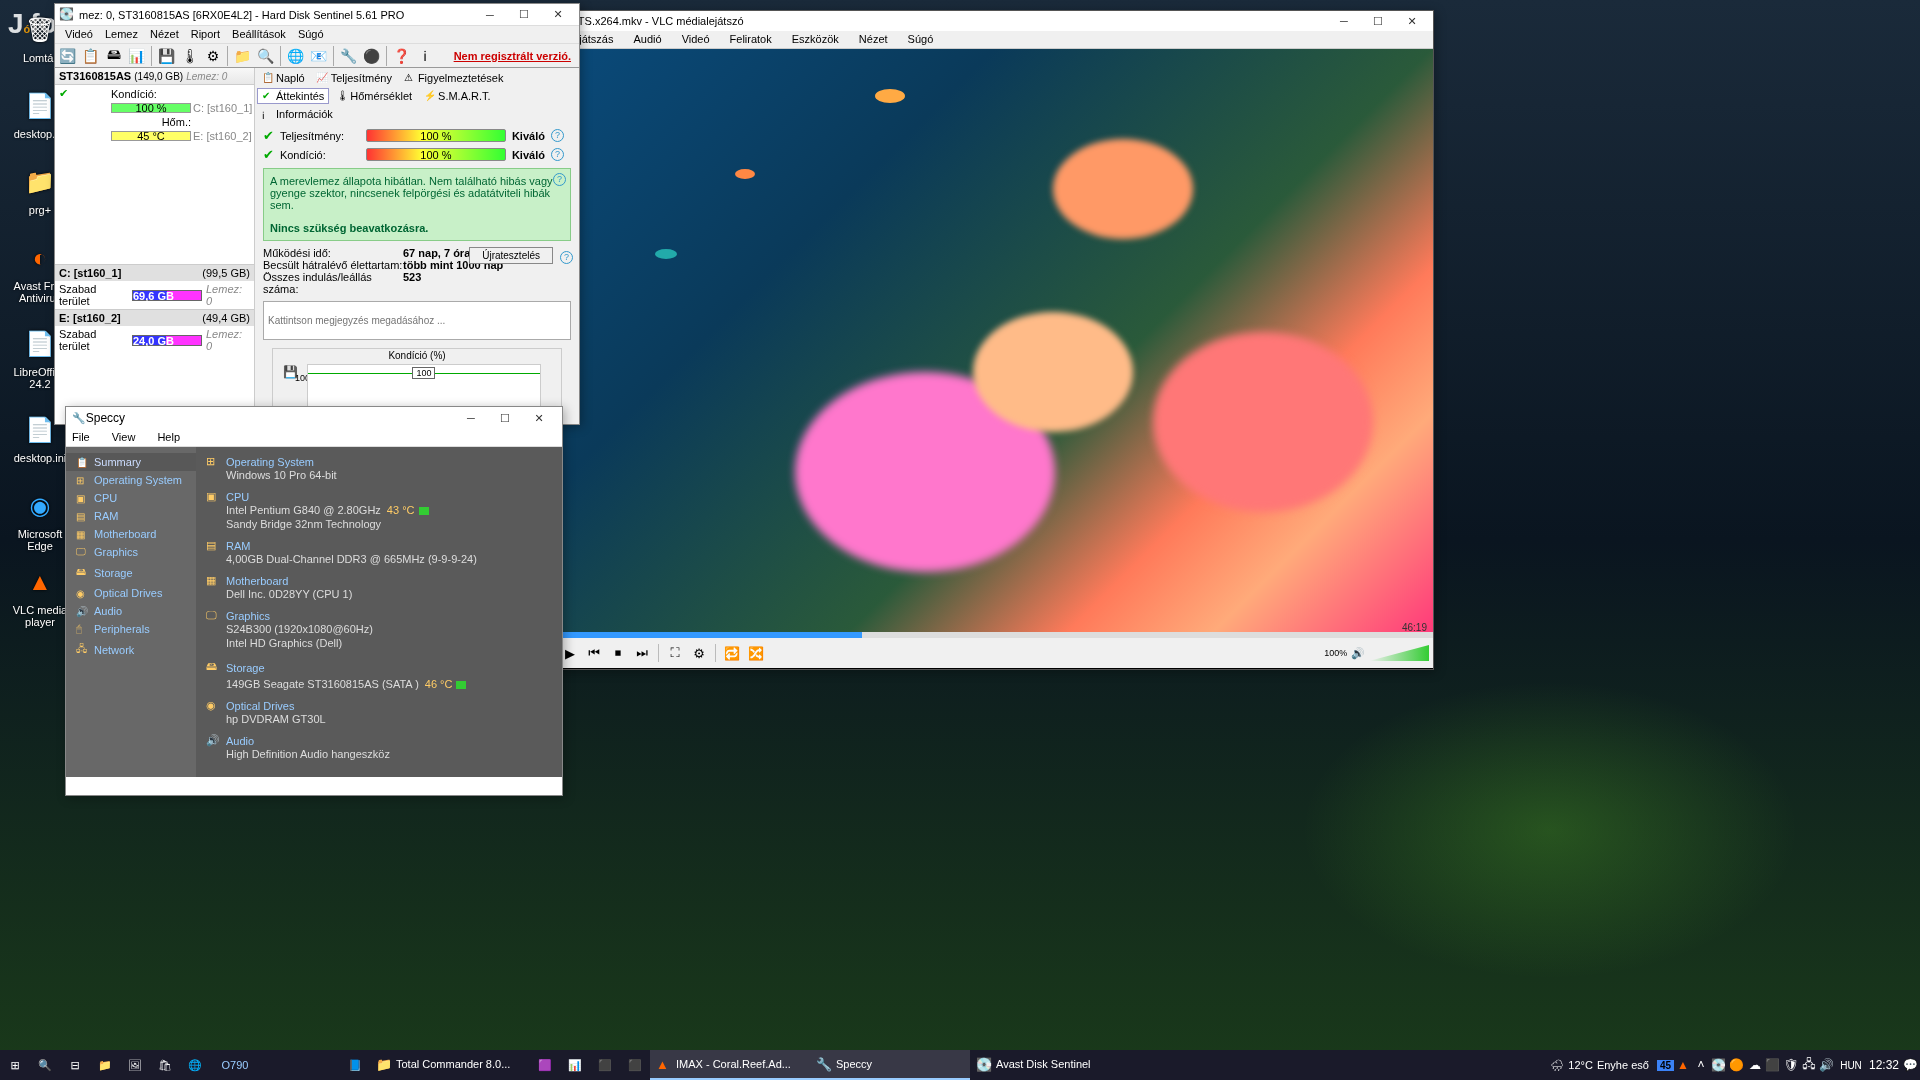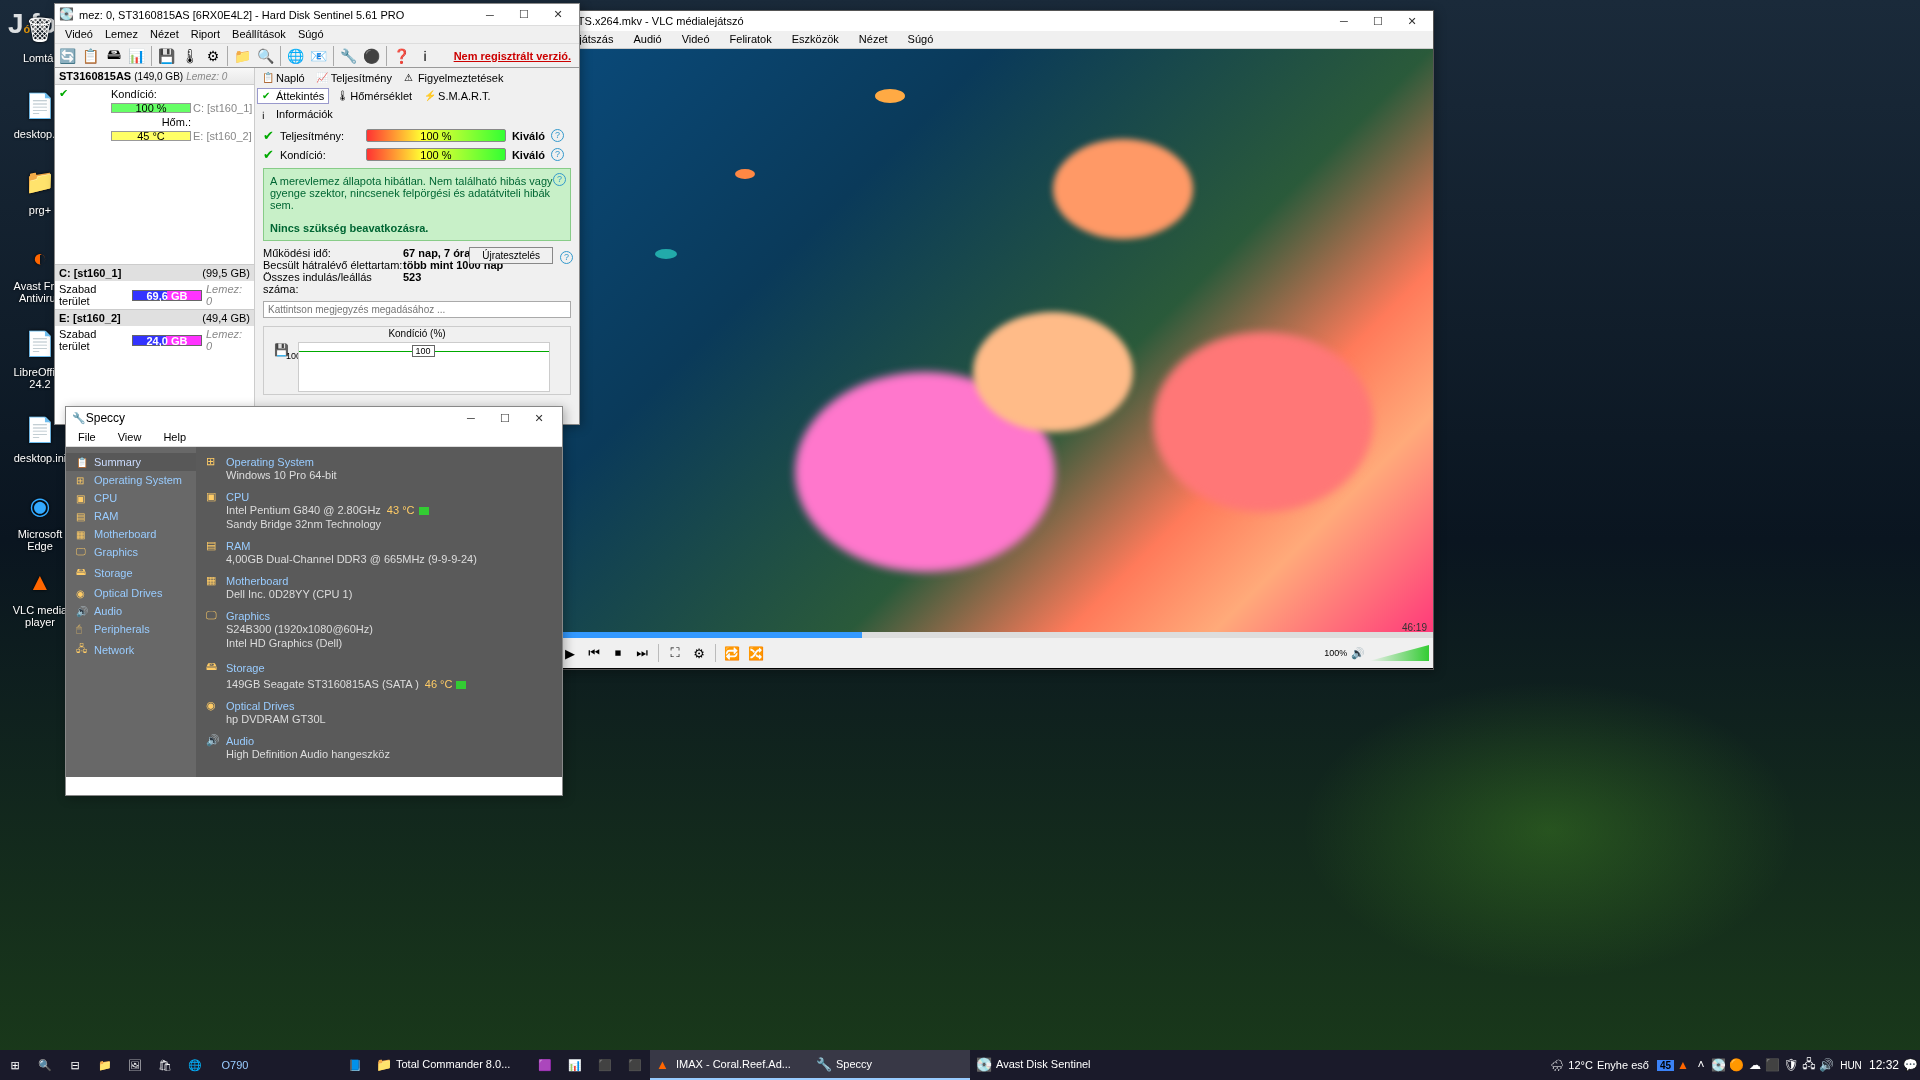--- a/index.html
+++ b/index.html
@@ -27,49 +27,49 @@
 .hds-body{display:flex;height:calc(100% - 64px)}
 .hds-left{width:200px;border-right:1px solid #ccc;background:#fff;font-size:11px}
 .disk-hdr{background:linear-gradient(#f8f8f8,#e8e8e8);padding:2px 4px;border-bottom:1px solid #ccc}
 .disk-hdr b{font-size:11px}
 .disk-hdr .sz{font-size:10px}.disk-hdr .lm{color:#888;font-size:10px;font-style:italic}
 .disk-cond{padding:2px 4px;display:grid;grid-template-columns:50px 80px 60px;gap:2px;font-size:10px;align-items:center}
 .bar-sm{height:10px;background:linear-gradient(90deg,#6f6 0%,#6f6 100%);border:1px solid #999;position:relative;text-align:center;font-size:9px;line-height:9px}
 .bar-temp{background:linear-gradient(90deg,#ff6 0%,#ff6 100%)}
 .part-hdr{background:#e0e0e0;padding:2px 4px;display:flex;justify-content:space-between;border-top:1px solid #ccc;font-size:10px}
 .part-row{padding:2px 4px;display:flex;align-items:center;gap:4px;font-size:10px}
-.part-bar{flex:0 0 70px;height:11px;background:linear-gradient(90deg,#33f 0%,#33f 50%,#f3f 50%,#f3f 100%);border:1px solid #666;text-align:center;color:#fff;font-size:9px;line-height:10px;font-weight:bold}
+.part-bar{flex:0 0 70px;height:11px;background:linear-gradient(90deg,#33f 0%,#33f 50%,#f3f 50%,#f3f 100%);border:1px solid #666;color:#fff;font-size:9px;line-height:10px;font-weight:bold}
 .hds-right{flex:1;background:#f0f0f0;padding:2px;overflow:hidden}
 .tabs{display:flex;flex-wrap:wrap;gap:2px;margin-bottom:4px}
 .tab{padding:1px 4px;display:flex;align-items:center;gap:2px;font-size:10px;border:1px solid transparent}
 .tab.act{border:1px solid #99c;background:#fff}
 .tab .ti{width:12px;height:12px;font-size:10px}
 .perf-row{display:flex;align-items:center;gap:6px;padding:2px 6px;font-size:11px}
 .perf-row .chk{color:#0a0;font-size:13px}
 .grad-bar{flex:0 0 140px;height:13px;background:linear-gradient(90deg,#f33 0%,#ff3 40%,#3f3 100%);border:1px solid #888;border-radius:2px;position:relative;text-align:center;font-size:10px;line-height:12px}
 .info-q{width:13px;height:13px;border:1px solid #39c;border-radius:50%;text-align:center;font-size:9px;color:#39c;line-height:11px}
 .health-box{margin:4px 6px;background:#c8f0c8;border:1px solid #8c8;padding:6px;font-size:10px;color:#063;position:relative}
 .health-box .info-q{position:absolute;top:4px;right:4px}
 .stats{padding:2px 6px;font-size:10px}
 .stats-row{display:flex}
 .stats-row .lbl{flex:0 0 140px}
 .stats-row .val{font-weight:bold}
 .retest{position:absolute;padding:2px 12px;border:1px solid #888;background:#f0f0f0;font-size:10px}
-.comment-in{margin:4px 6px;width:calc(100% - 12px);border:1px solid #aaa;padding:2px 4px;font-size:10px;color:#888}
-.chart-box{margin:4px 6px;border:1px solid #ccc}
+.comment-in{margin:4px 6px;width:calc(100% - 12px);border:1px solid #aaa;padding:13px 4px;font-size:10px;color:#888}
+.chart-box{margin:4px 15px;border:1px solid #ccc}
 .chart-title{text-align:center;font-size:10px;padding:1px}
 .chart-area{height:50px;background:#fff;margin:2px 20px 2px 34px;border:1px solid #ccc;position:relative}
 .chart-line{position:absolute;top:8px;left:0;right:0;height:1px;background:#0a0}
 .chart-badge{position:absolute;top:2px;left:45%;border:1px solid #666;padding:0 3px;font-size:9px;background:#fff}
 .save-ic{position:absolute;left:10px;top:16px;font-size:12px;color:#339}
 
 .speccy{left:65px;top:406px;width:498px;height:390px;background:#fff}
 .sp-title{height:22px;display:flex;align-items:center;padding:0 6px;background:#fff}
 .sp-title .ttl{flex:1;font-size:12px}
-.sp-menu{height:18px;padding:0 6px;display:flex;gap:10px;font-size:11px;border-bottom:1px solid #ddd}
+.sp-menu{height:18px;padding:0 0;display:flex;gap:10px;font-size:11px;border-bottom:1px solid #ddd}
 .sp-body{display:flex;height:calc(100% - 58px);background:#5a5a5a}
 .sp-nav{width:130px;background:#686868;padding:6px 0}
 .sp-nav-item{display:flex;align-items:center;gap:6px;padding:3px 10px;color:#9cf;font-size:11px}
 .sp-nav-item.act{background:#585858;color:#cdf}
 .sp-nav-item .ni{width:12px;font-size:10px;color:#fc6}
 .sp-main{flex:1;padding:8px 10px;color:#ccc;font-size:11px;overflow:hidden}
 .sp-sec{margin-bottom:8px}
 .sp-sec-h{color:#9cf;display:flex;align-items:center;gap:6px}
 .sp-sec-h .si{width:14px;color:#fc6;font-size:11px}
 .sp-det{padding-left:20px;color:#ddd;line-height:14px}

